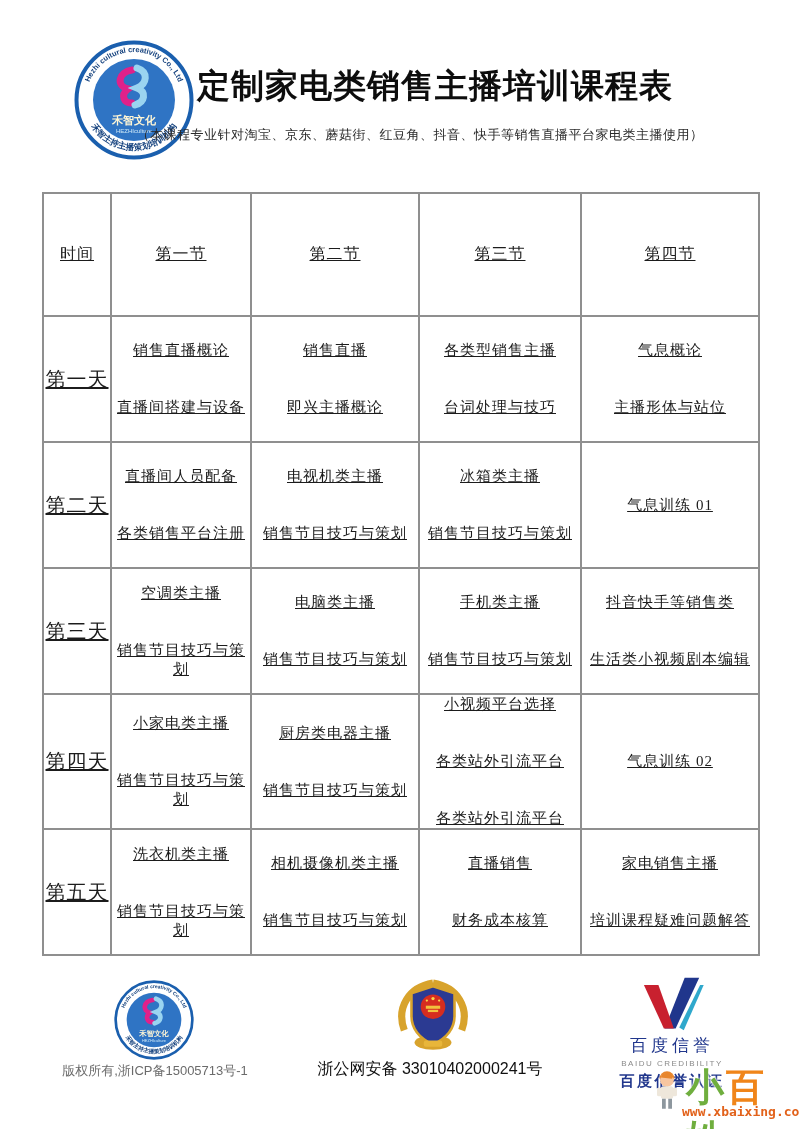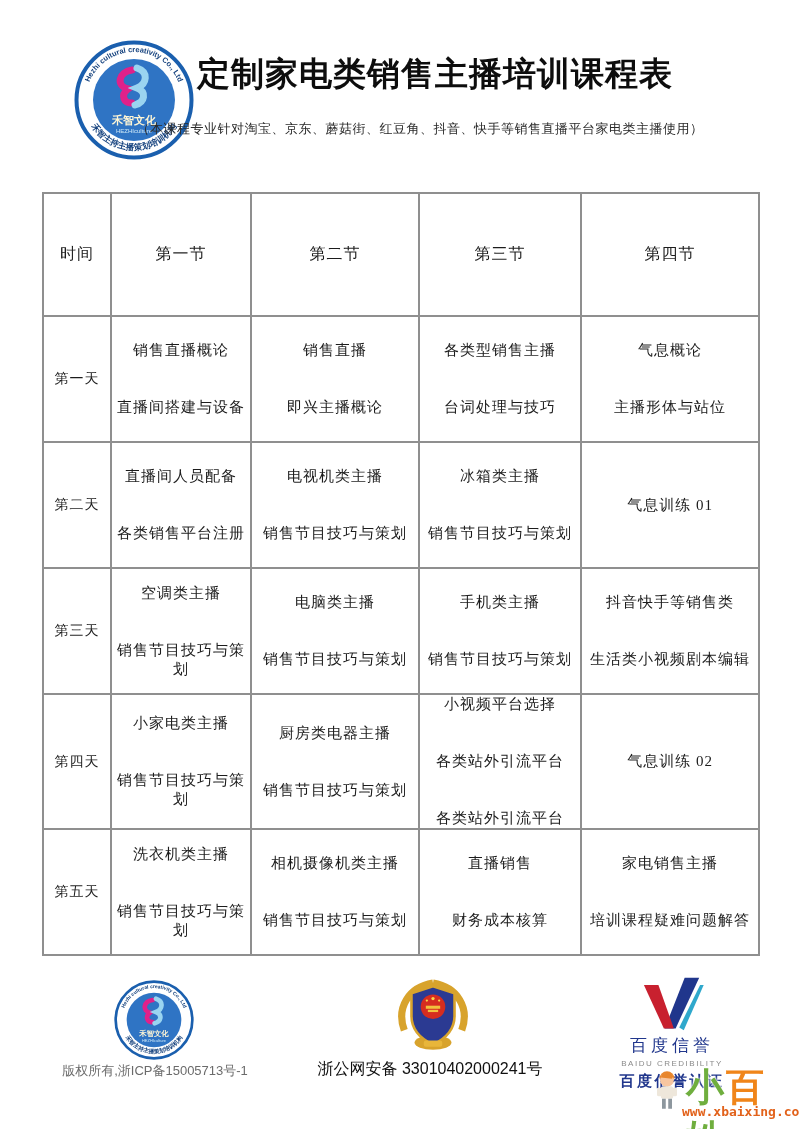--- a/index.html
+++ b/index.html
@@ -3,35 +3,35 @@
 <meta charset="utf-8">
 <style>
   html,body{margin:0;padding:0;background:#ffffff;}
   .page{
     position:relative;width:800px;height:1129px;background:#ffffff;overflow:hidden;
     font-family:"Liberation Serif","DejaVu Serif",serif;color:#1c1c1c;
   }
   
   .hezhi-logo-main{position:absolute;left:74px;top:40px;width:120px;height:120px;}
   .title-wrap{position:absolute;left:150px;top:52px;width:570px;text-align:center;}
-  .page-title{margin:0;font-size:33px;font-weight:bold;letter-spacing:1px;color:#0d0d0d;}
+  .page-title{margin:12px;font-size:33px;font-weight:bold;letter-spacing:1px;color:#0d0d0d;}
   .subtitle-wrap{position:absolute;left:90px;top:116px;width:660px;text-align:center;}
-  .page-subtitle{margin:4px;font-size:13px;color:#2a2a2a;letter-spacing:0.5px;}
+  .page-subtitle{margin:10px;font-size:13px;color:#2a2a2a;letter-spacing:0.5px;}
   
   table.schedule{
     position:absolute;left:42px;top:192px;width:716px;height:758px;
     border-collapse:collapse;table-layout:fixed;
   }
   .schedule th,.schedule td{
     border:2px solid #8f8f8f;text-align:center;vertical-align:middle;
-    padding:0;font-weight:400;font-size:15px;color:#1c1c1c;letter-spacing:1px;
+    padding:0;font-weight:400;font-size:15px;color:#1c1c1c;letter-spacing:1px;text-decoration:underline;
   }
   .schedule thead th{height:121px;font-size:16px;}
   .schedule tbody tr{height:126px;}
-  .schedule tbody th{font-size:14px;}
+  .schedule tbody th{font-size:20px;}
   .cell-lines{display:flex;flex-direction:column;align-items:center;justify-content:center;row-gap:38px;}
   .cell-lines.three{}
   
   .hezhi-logo-footer{position:absolute;left:114px;top:980px;width:80px;height:80px;}
   .icp-text{position:absolute;left:35px;top:1062px;width:240px;text-align:center;
     font-family:"Liberation Sans","DejaVu Sans",sans-serif;font-size:13px;color:#6b6b6b;}
   .police-badge{position:absolute;left:392px;top:977px;width:82px;height:82px;}
   .police-text{position:absolute;left:290px;top:1059px;width:280px;text-align:center;
     font-family:"Liberation Sans","DejaVu Sans",sans-serif;font-size:16px;font-weight:normal;color:#101010;}
   .baidu-block{position:absolute;left:602px;top:974px;width:140px;text-align:center;}

